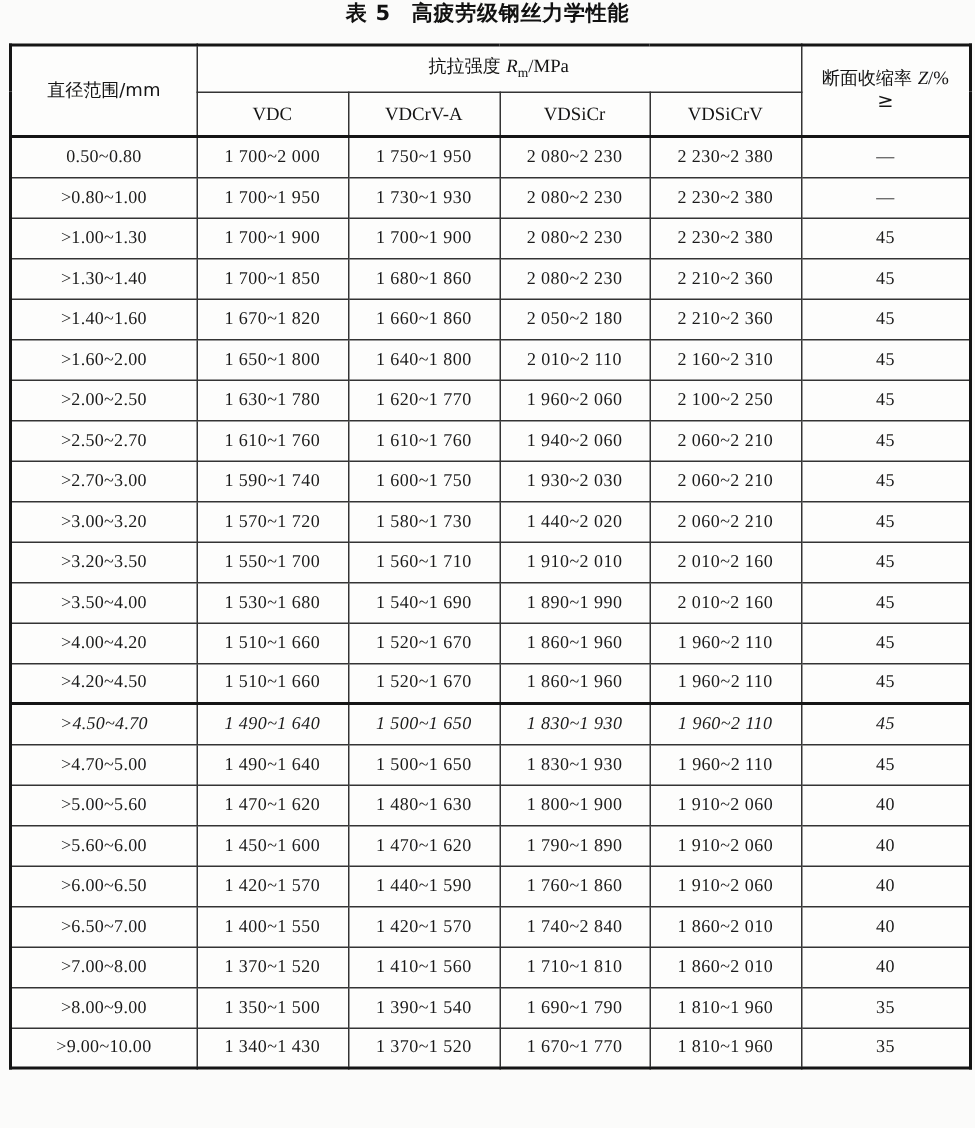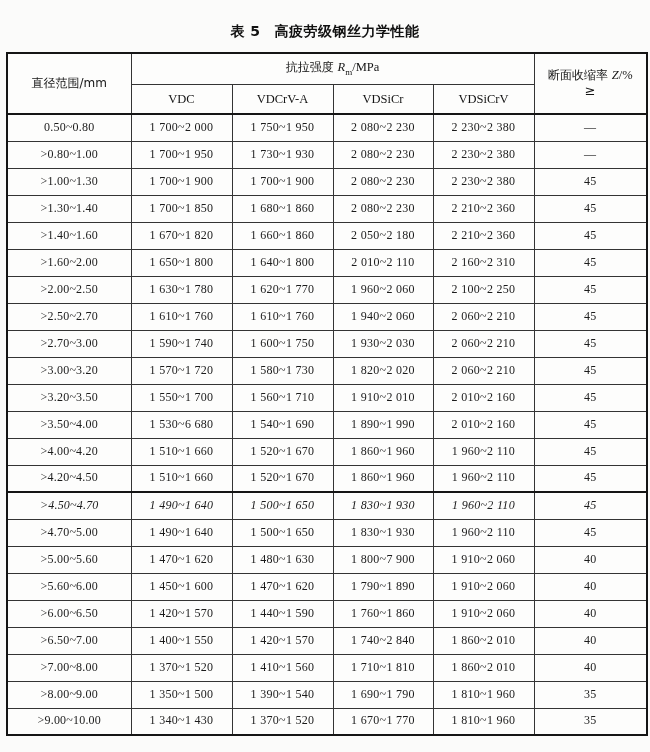--- a/index.html
+++ b/index.html
@@ -5,21 +5,21 @@
   * { margin: 0; padding: 0; box-sizing: border-box; }
   html, body {
     width: 650px; height: 752px;
     background: #fbfbfa;
     overflow: hidden;
     font-family: "Liberation Serif", "DejaVu Serif", serif;
     color: #1b1b1b;
   }
   .title {
     text-align: center;
-    padding-top: 23px;
+    padding-top: 0;
     font-family: "DejaVu Sans", "Liberation Sans", sans-serif;
     font-weight: bold;
     font-size: 14px;
     letter-spacing: 0.5px;
     color: #111;
   }
   .title .t-label { margin-right: 14px; }
   table.props {
     margin: 11px 4px 0 6px;
     width: 640px;
@@ -159,35 +159,35 @@
         <td>1 590~1 740</td>
         <td>1 600~1 750</td>
         <td>1 930~2 030</td>
         <td>2 060~2 210</td>
         <td>45</td>
       </tr>
       <tr>
         <td>&gt;3.00~3.20</td>
         <td>1 570~1 720</td>
         <td>1 580~1 730</td>
-        <td>1 820~2 020</td>
+        <td>1 440~2 020</td>
         <td>2 060~2 210</td>
         <td>45</td>
       </tr>
       <tr>
         <td>&gt;3.20~3.50</td>
         <td>1 550~1 700</td>
         <td>1 560~1 710</td>
         <td>1 910~2 010</td>
         <td>2 010~2 160</td>
         <td>45</td>
       </tr>
       <tr>
         <td>&gt;3.50~4.00</td>
-        <td>1 530~6 680</td>
+        <td>1 530~1 680</td>
         <td>1 540~1 690</td>
         <td>1 890~1 990</td>
         <td>2 010~2 160</td>
         <td>45</td>
       </tr>
       <tr>
         <td>&gt;4.00~4.20</td>
         <td>1 510~1 660</td>
         <td>1 520~1 670</td>
         <td>1 860~1 960</td>
@@ -215,21 +215,21 @@
         <td>1 490~1 640</td>
         <td>1 500~1 650</td>
         <td>1 830~1 930</td>
         <td>1 960~2 110</td>
         <td>45</td>
       </tr>
       <tr>
         <td>&gt;5.00~5.60</td>
         <td>1 470~1 620</td>
         <td>1 480~1 630</td>
-        <td>1 800~7 900</td>
+        <td>1 800~1 900</td>
         <td>1 910~2 060</td>
         <td>40</td>
       </tr>
       <tr>
         <td>&gt;5.60~6.00</td>
         <td>1 450~1 600</td>
         <td>1 470~1 620</td>
         <td>1 790~1 890</td>
         <td>1 910~2 060</td>
         <td>40</td>

